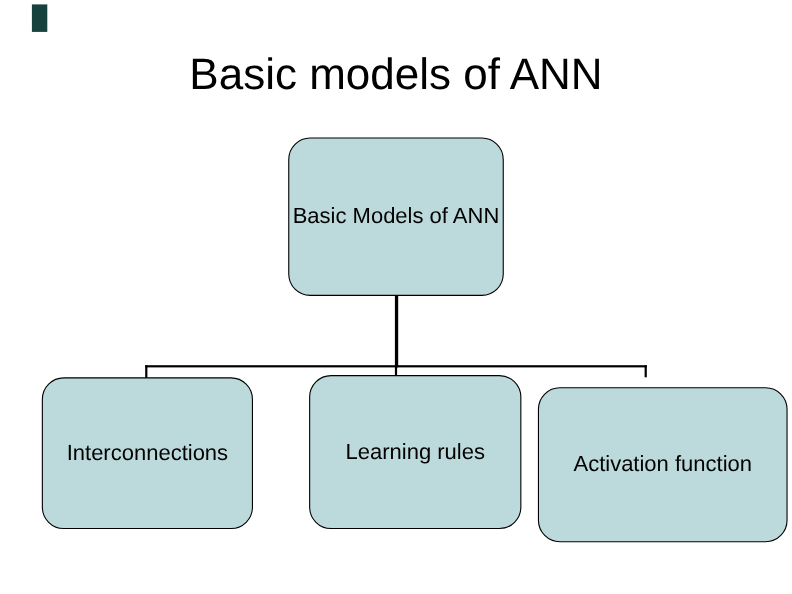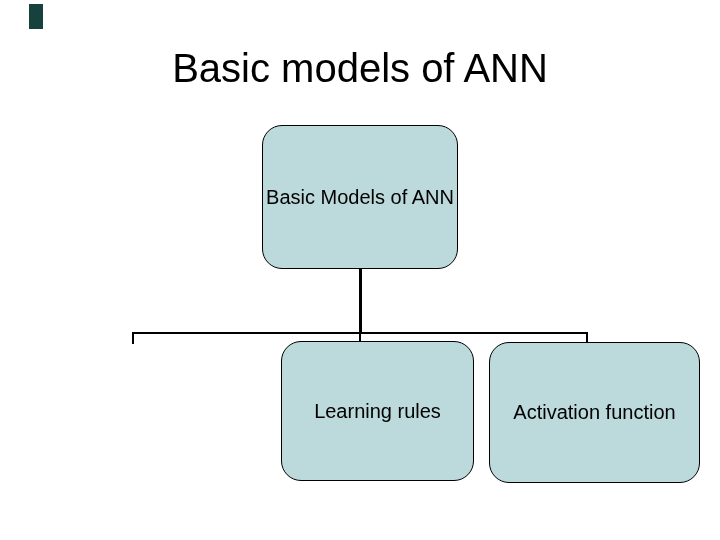--- a/index.html
+++ b/index.html
@@ -45,21 +45,21 @@
     display: flex;
     align-items: center;
     justify-content: center;
     font-size: 20px;
     color: #000000;
     white-space: nowrap;
   }
   .node-root   { left: 262px; top: 125px; width: 196px; height: 144px; }
   .node-child1 { left: 38px;  top: 343px; width: 192px; height: 138px; }
   .node-child2 { left: 265px; top: 341px; width: 193px; height: 140px; margin-left: 16px; }
-  .node-child3 { left: 489px; top: 342px; width: 211px; height: 141px; justify-content: center; }
+  .node-child3 { left: 489px; top: 352px; width: 227px; height: 141px; justify-content: center; }
   .connector {
     position: absolute;
     background: #000000;
   }
   .conn-v-root  { left: 359px; top: 268px; width: 3px;   height: 66px; }
   .conn-h-bus   { left: 132px; top: 332px; width: 456px; height: 2px;  }
   .conn-v-left  { left: 132px; top: 332px; width: 2px;   height: 12px; }
   .conn-v-mid   { left: 359px; top: 332px; width: 2px;   height: 10px; }
   .conn-v-right { left: 586px; top: 332px; width: 2px;   height: 11px; }
 </style>
@@ -75,20 +75,23 @@
   <div class="connector conn-v-root"></div>
   <div class="connector conn-h-bus"></div>
   <div class="connector conn-v-left"></div>
   <div class="connector conn-v-mid"></div>
   <div class="connector conn-v-right"></div>
 
   <div class="node node-root">
     <span>Basic Models of ANN</span>
   </div>
 
+  <div class="node node-child1">
+    <span>Interconnections</span>
+  </div>
 
   <div class="node node-child2">
     <span>Learning rules</span>
   </div>
 
   <div class="node node-child3">
     <span>Activation function</span>
   </div>
 
 </div>

